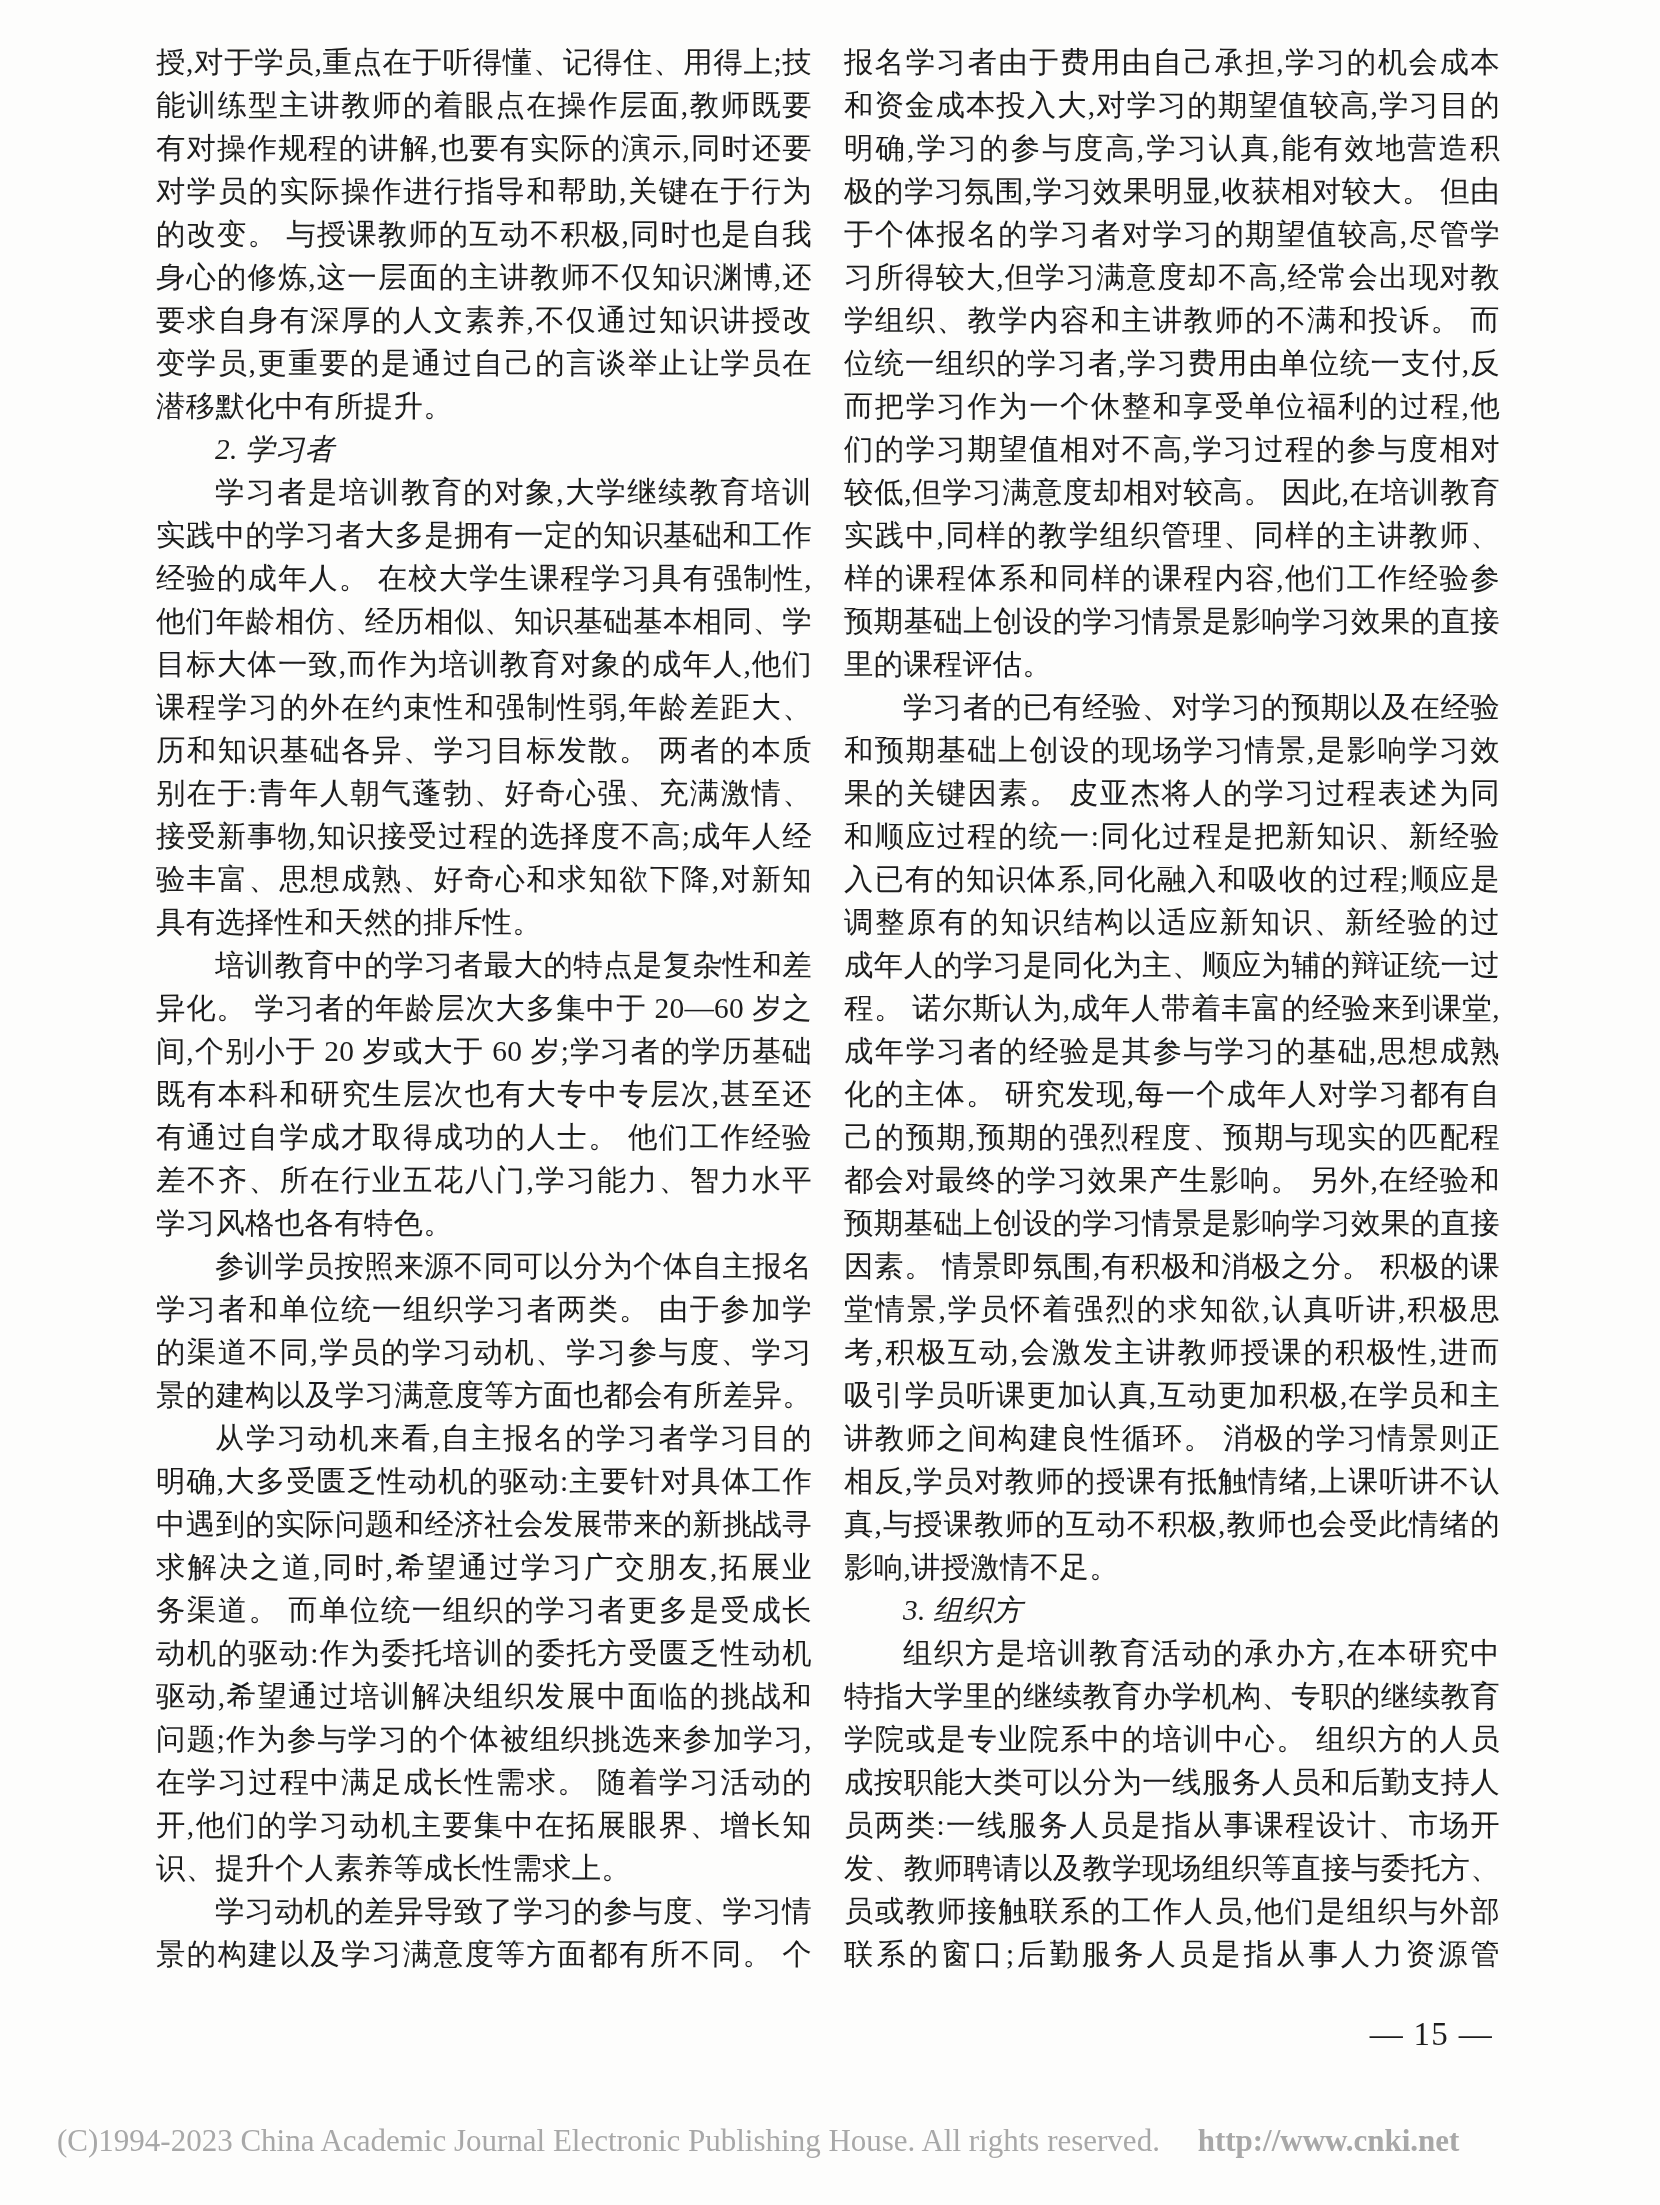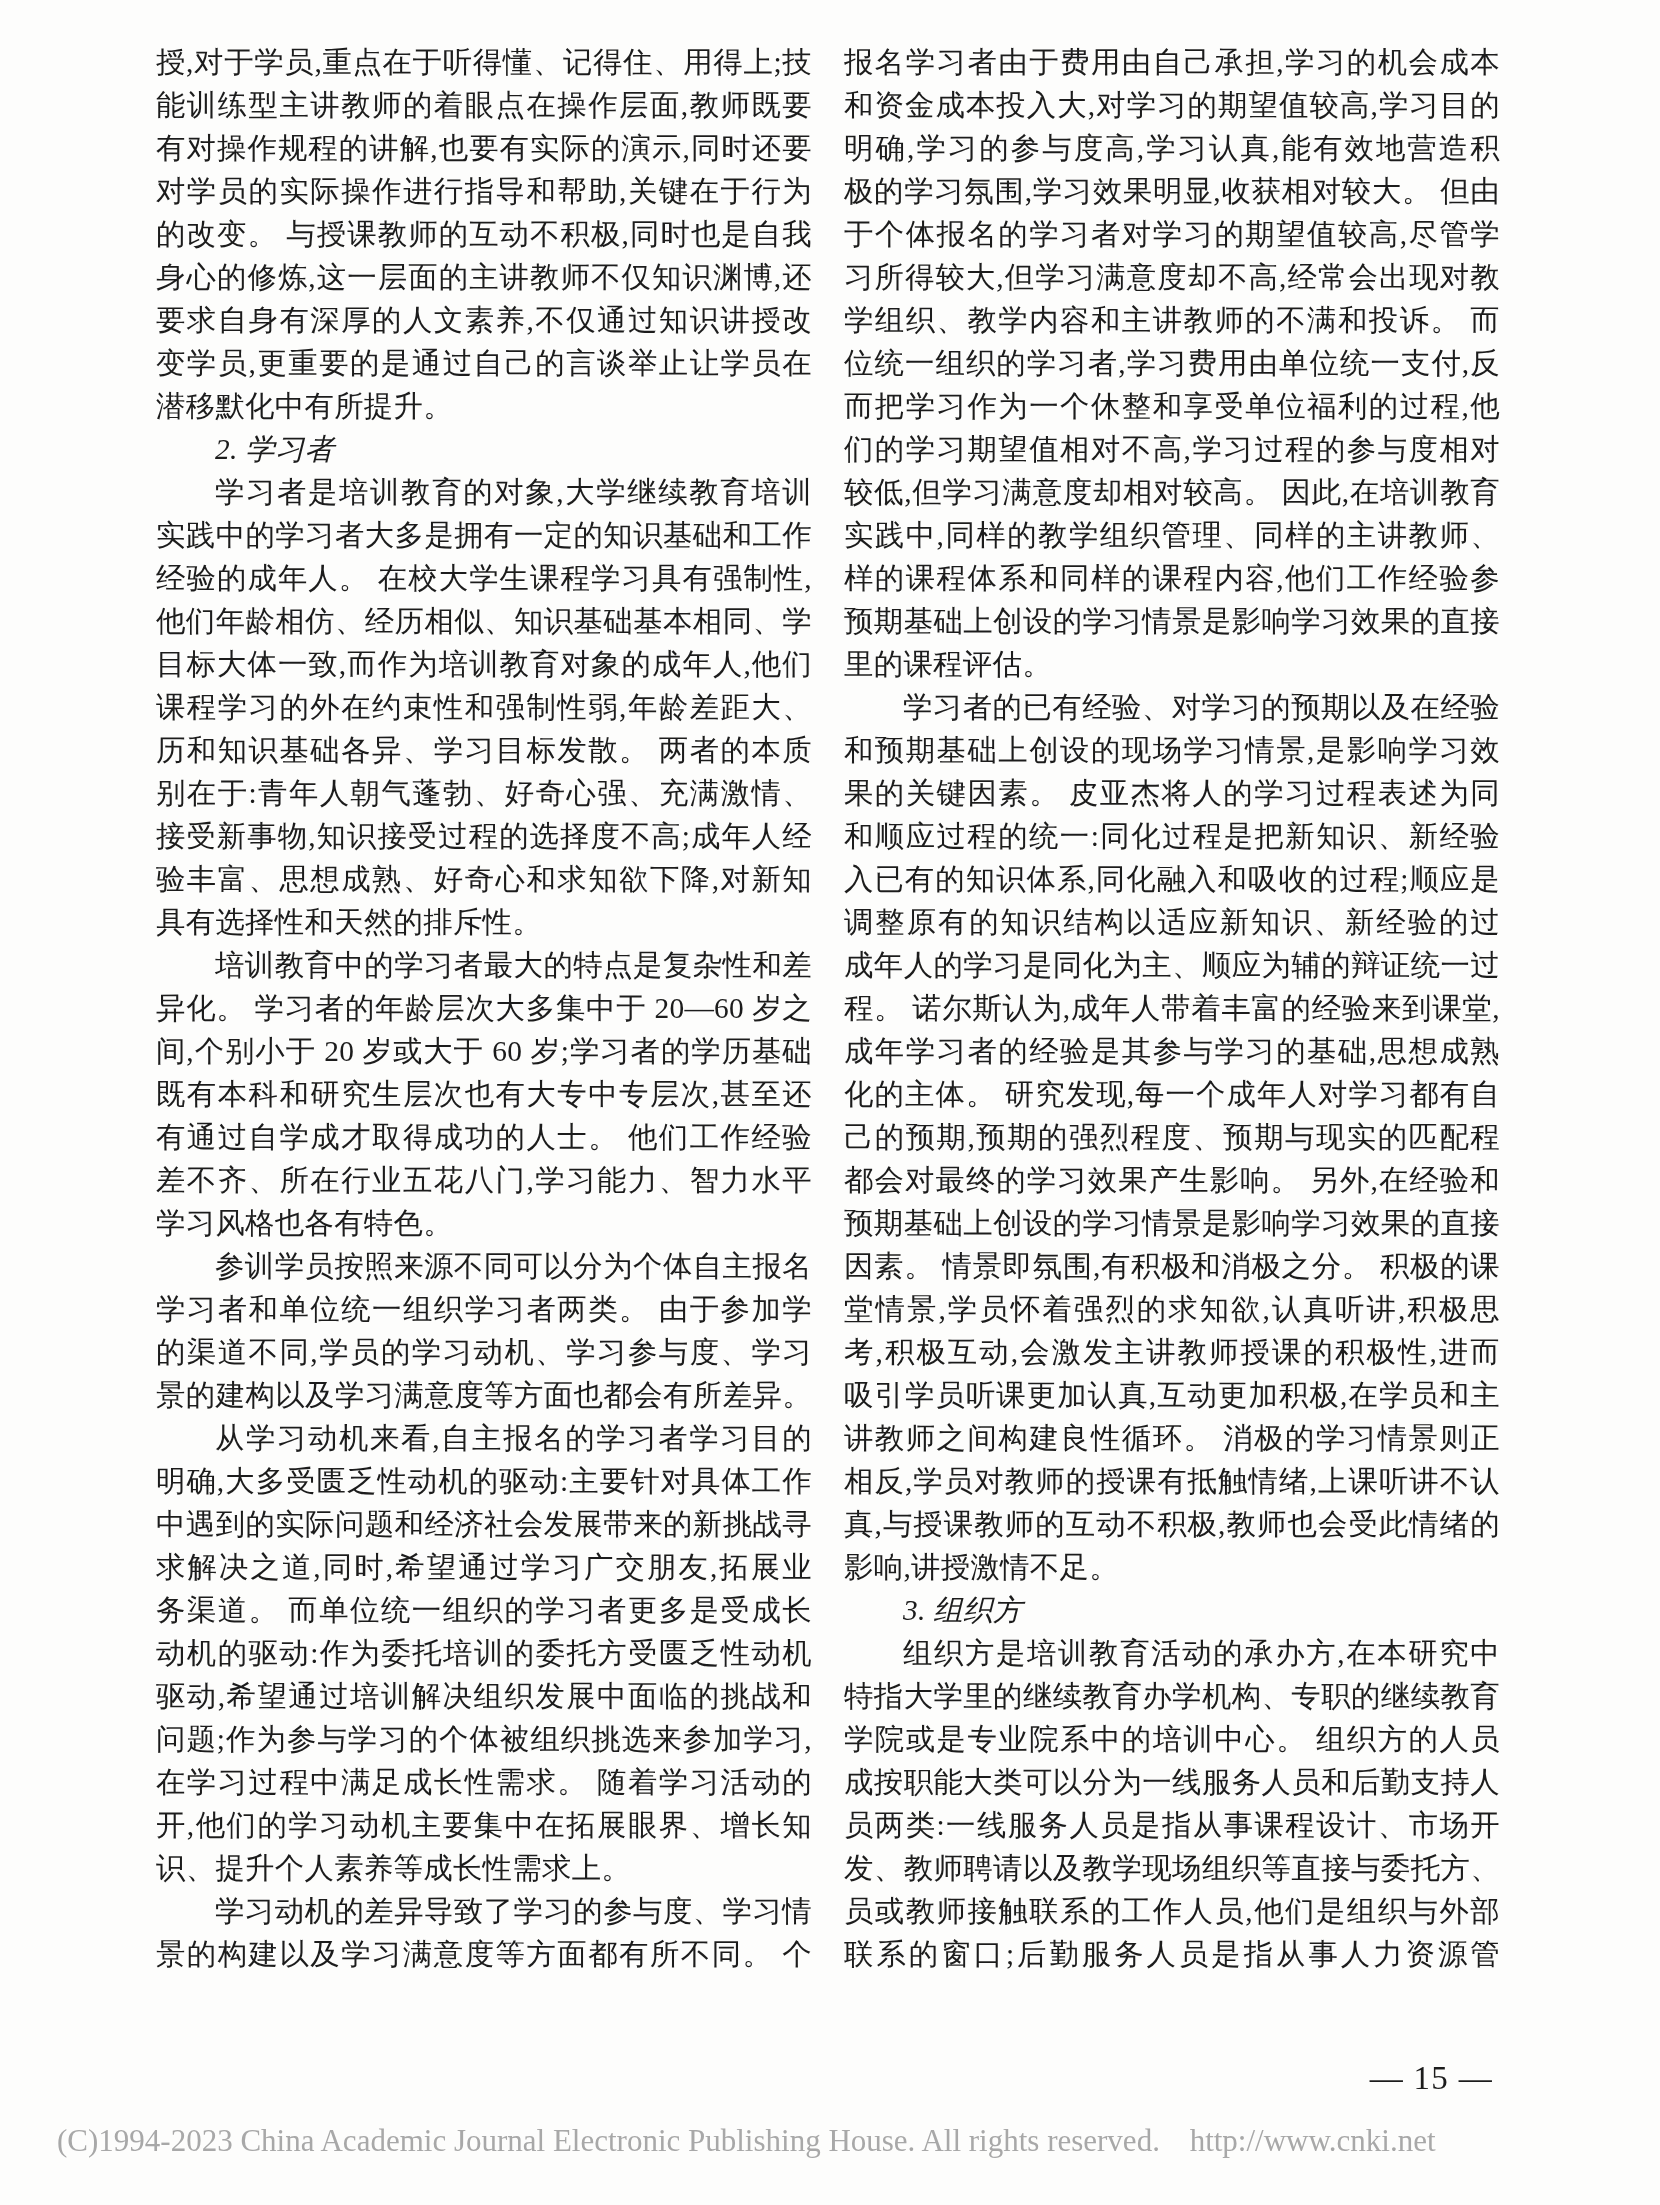--- a/index.html
+++ b/index.html
@@ -51,32 +51,32 @@
   .line.heading {
     font-style: italic;
   }
   .page-number {
     position: absolute;
     top: 2016px;
     right: 167px;
     font-size: 33px;
     color: #1c1c1c;
     letter-spacing: 1.3px;
-    margin-top: 44px;
   }
   .footer {
     position: absolute;
     left: 57px;
     top: 2123px;
     font-size: 31px;
     color: #a8a8a8;
     white-space: nowrap;
   }
   .footer .footer-url {
-    margin-left: 22px;
+    margin-left: 30px;
+    font-weight: bold;
   }
 </style>
 </head>
 <body>
 
 <div class="page">
   <div class="columns">
     <div class="column" id="col-left">
         <div class="line full">授,对于学员,重点在于听得懂、记得住、用得上;技</div>
         <div class="line full">能训练型主讲教师的着眼点在操作层面,教师既要</div>

